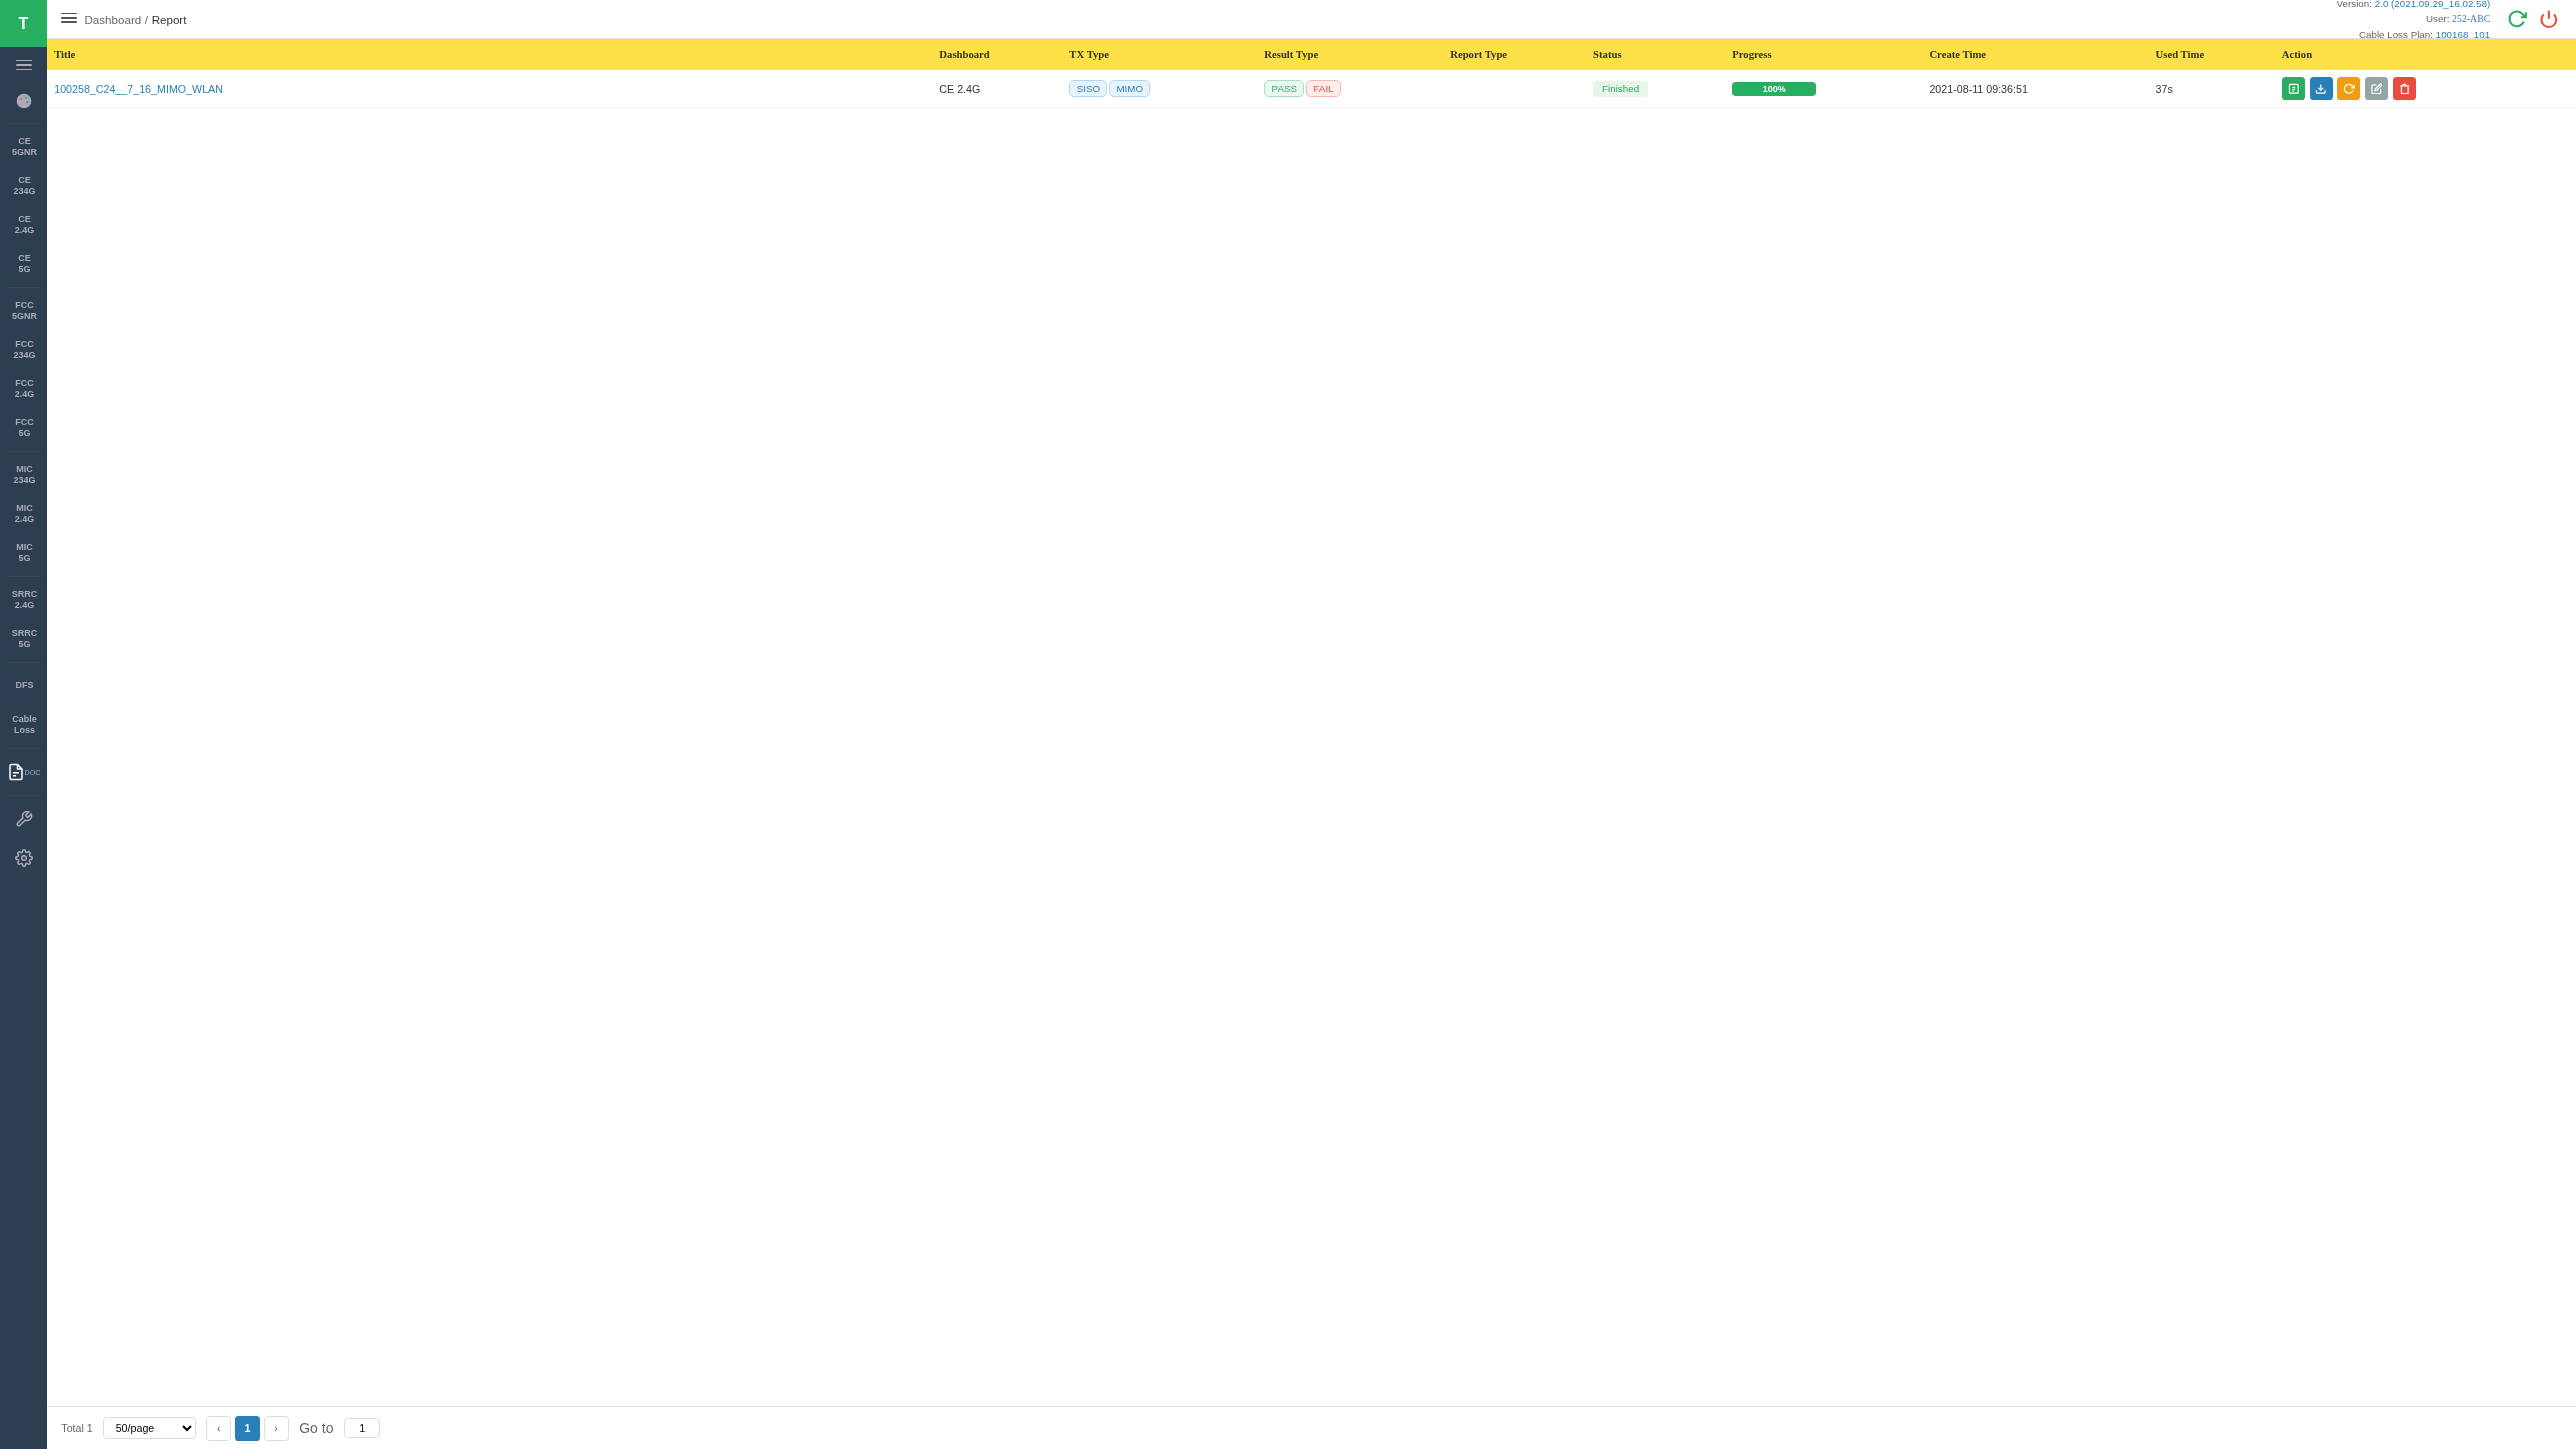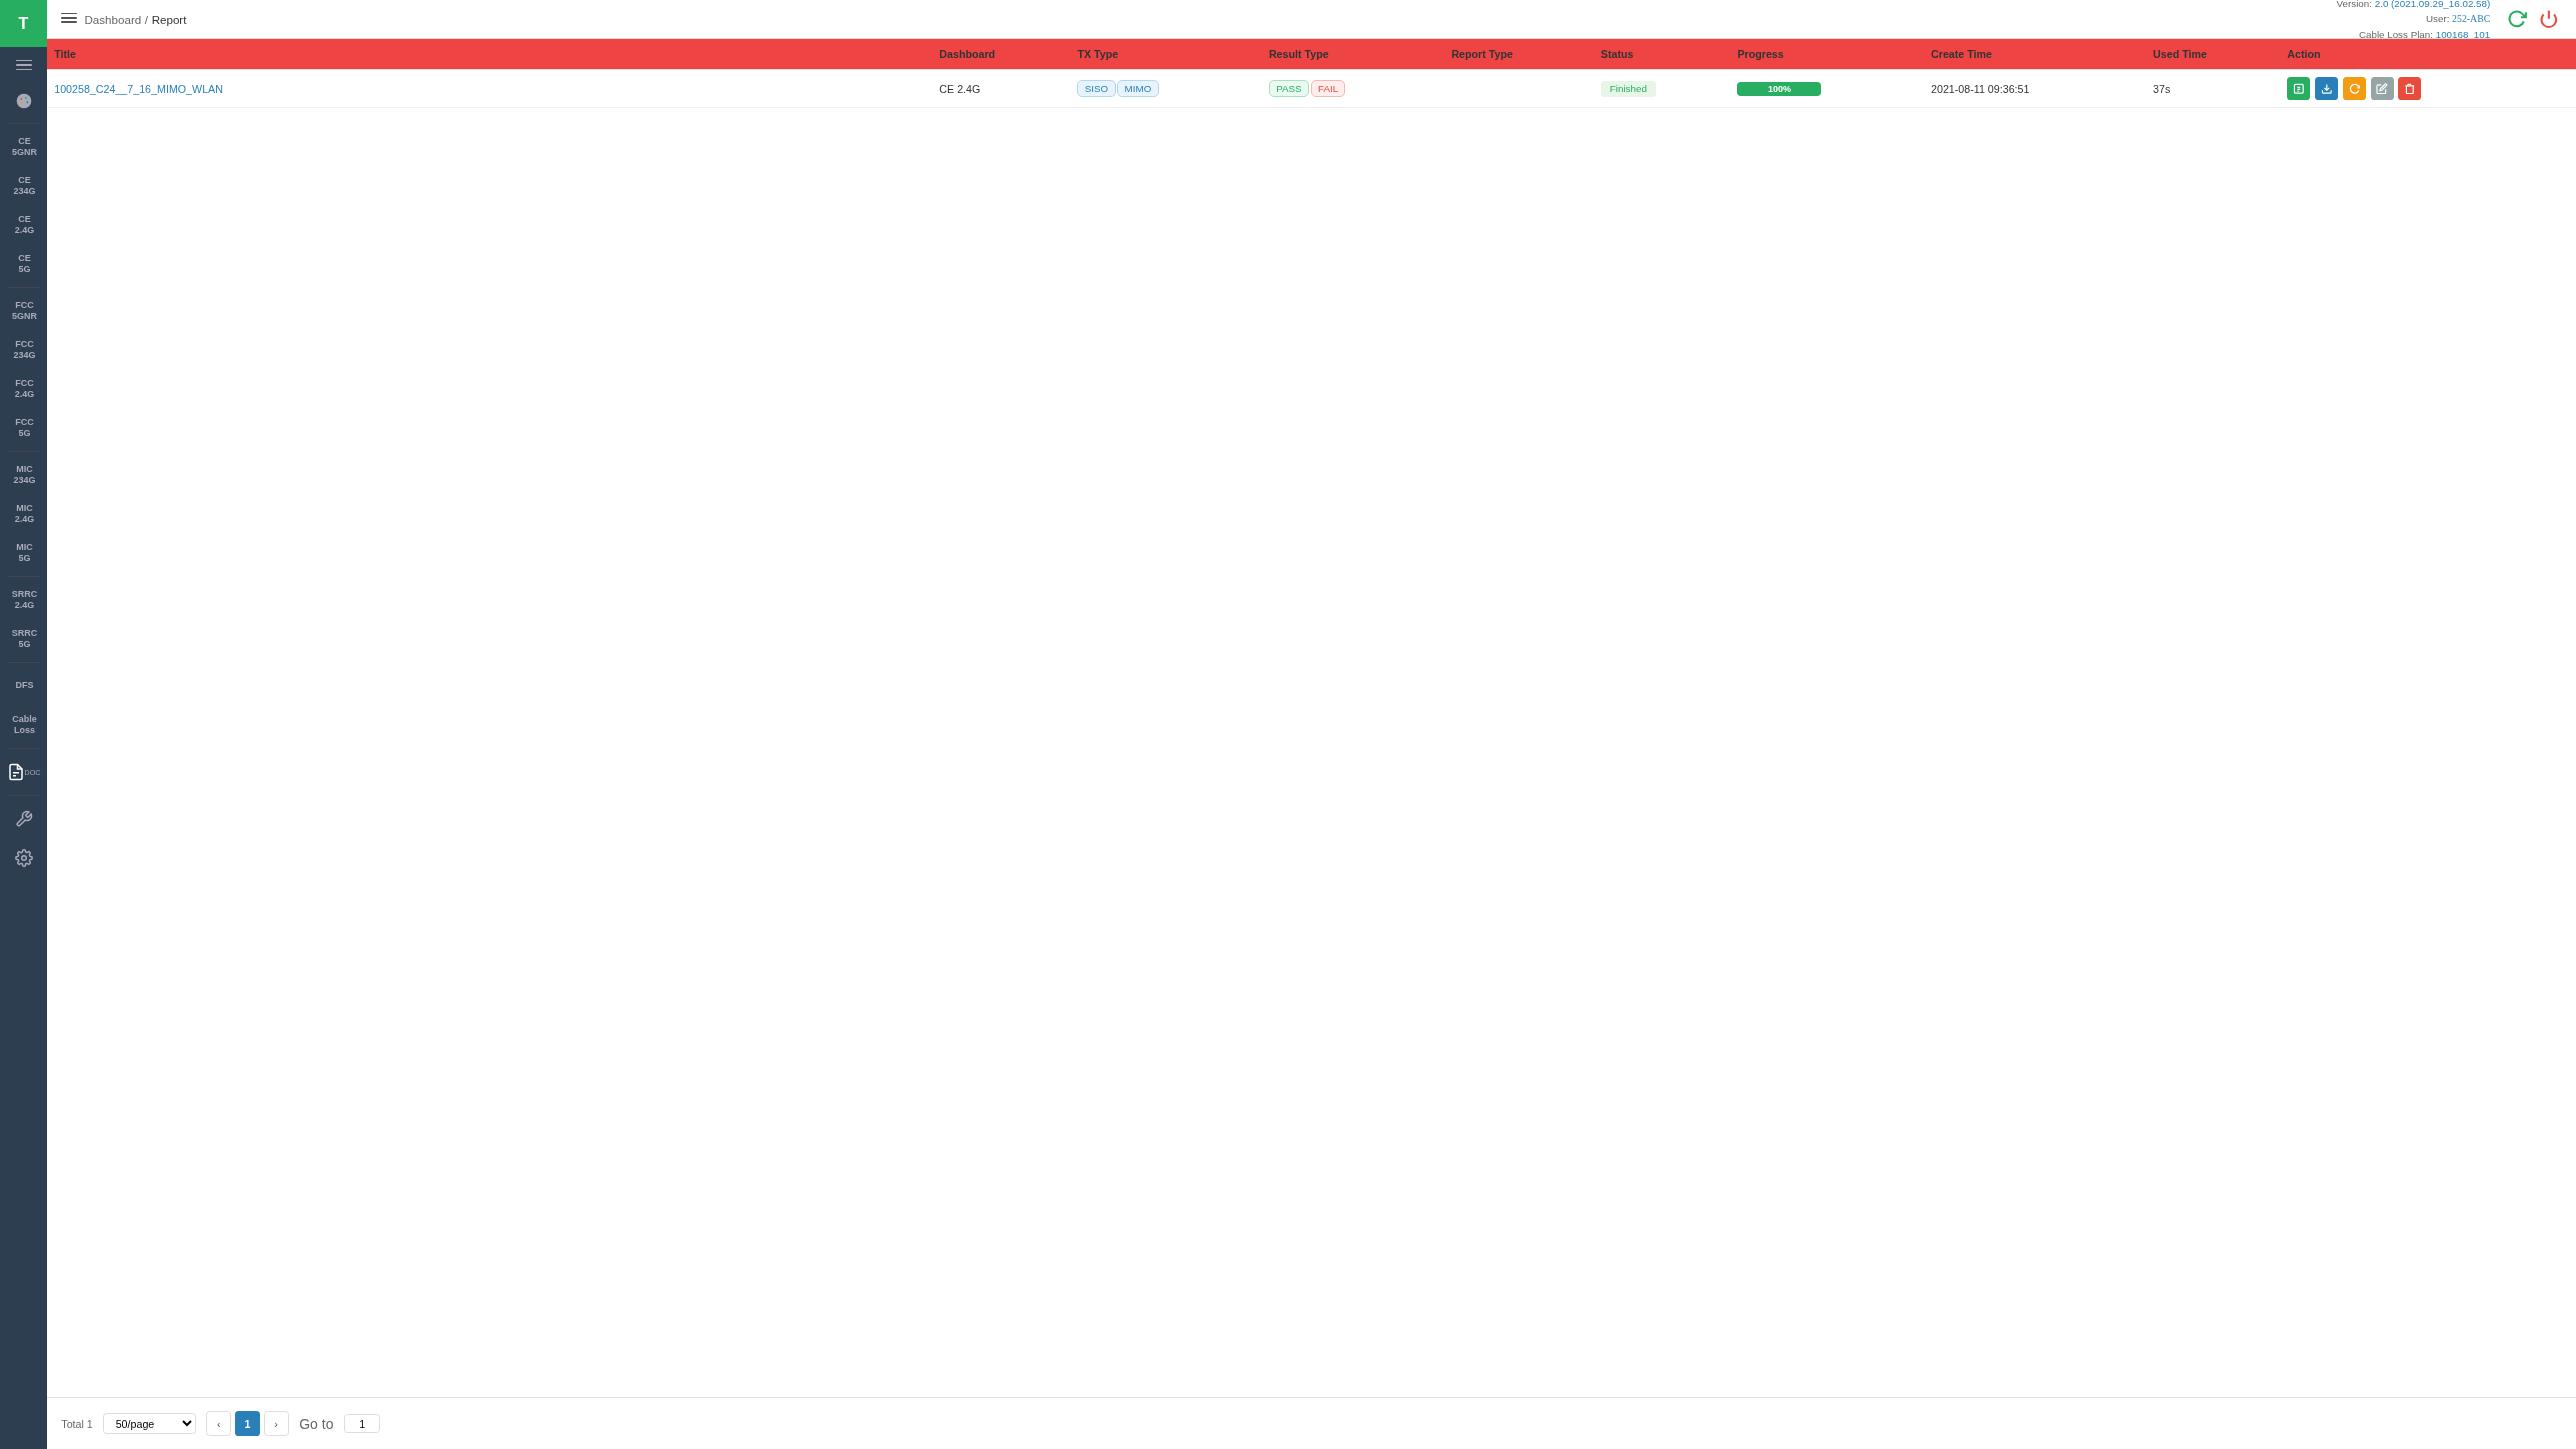--- a/index.html
+++ b/index.html
@@ -160,22 +160,23 @@
     
     .table-container {
       width: 100%;
     }
     table {
       width: 100%;
       border-collapse: collapse;
       font-size: 10.7px;
     }
     thead tr {
-      background: #ef4444;
+      background: #fde047;
       border-bottom: 0.9px solid #e0e0e0;
+      font-family: Liberation Serif, serif;
     }
     thead th {
       padding: 9px 7.2px;
       text-align: left;
       font-weight: 600;
       color: #333;
       white-space: nowrap;
       border-bottom: 1.8px solid #e0e0e0;
     }
     tbody tr {
@@ -250,21 +251,21 @@
       margin-right: 1.8px;
     }
     .btn-green { background: #27ae60; }
     .btn-blue { background: #2980b9; }
     .btn-orange { background: #f39c12; }
     .btn-gray { background: #95a5a6; }
     .btn-red { background: #e74c3c; }
 
     
     .footer {
-      height: 52px;
+      height: 43px;
       background: white;
       border-top: 0.9px solid #e0e0e0;
       display: flex;
       align-items: center;
       padding: 0 14.3px;
       gap: 10.7px;
       flex-shrink: 0;
     }
     .total-label { color: #666; font-size: 10.7px; }
     .per-page-select {

